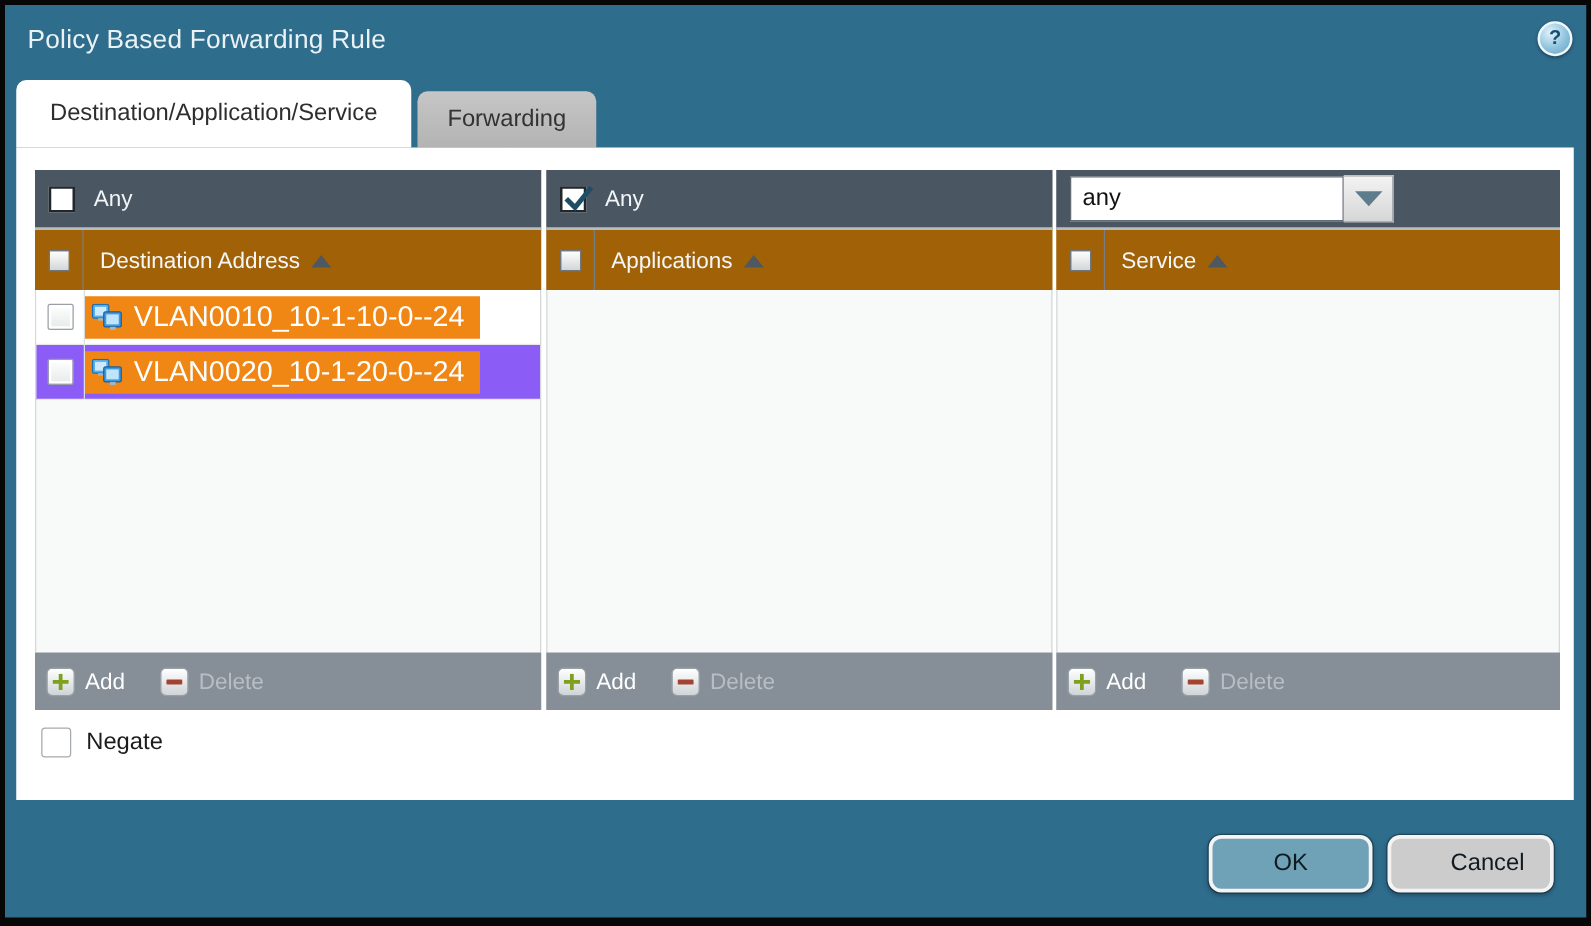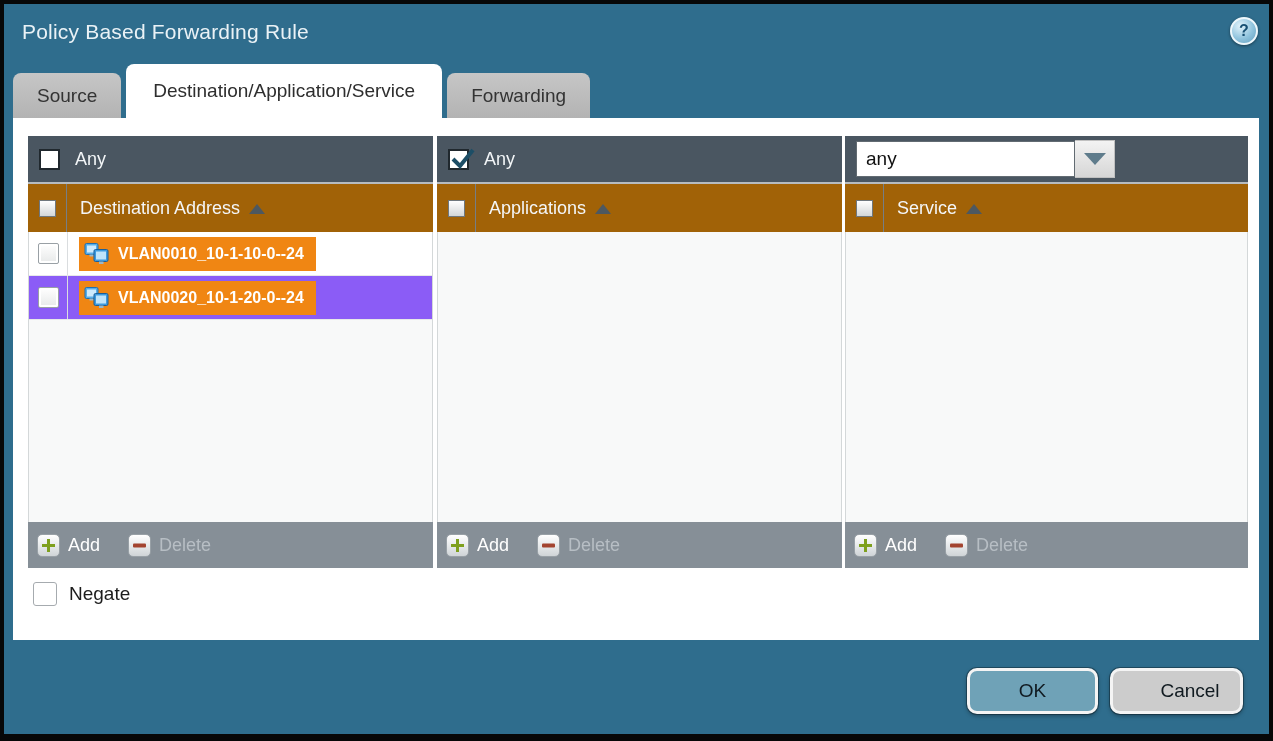--- a/index.html
+++ b/index.html
@@ -97,24 +97,24 @@
     background: #ffffff; border-bottom: 1px solid #e7e9e9;
     cursor: pointer;
   }
   .row:nth-child(2) { background: #8b5cf6; }
   .row-cbcell {
     width: 39px; height: 100%; flex: 0 0 auto;
     display: flex; align-items: center; justify-content: center;
     border-right: 1px solid #dadddf;
   }
   .badge {
-    margin-left: 11px; height: 34px;
+    margin-left: 0; height: 34px;
     display: inline-flex; align-items: center;
     background: #f08613; color: #ffffff;
-    padding: 0 12px 0 5px; font-size: 16px; white-space: nowrap; font-weight: bold;
+    padding: 0 12px 0 5px; font-size: 23px; white-space: nowrap;
   }
   .badge svg { margin-right: 8px; }
 
   .col-footer {
     height: 46px; background: #868f97; flex: 0 0 auto;
     display: flex; align-items: center; padding-left: 9px; gap: 28px;
   }
   .tool-btn { display: flex; align-items: center; gap: 8px; cursor: pointer; }
   .tool-icon {
     width: 23px; height: 23px; border-radius: 5px;
@@ -188,23 +188,20 @@
 </style>
 </head>
 <body>
 
 <div class="dlg-title">Policy Based Forwarding Rule</div>
 <div class="help-icon">
   <span>?</span>
 </div>
 
 <div class="tabs">
-  <div class="tab">
-      <span>Source</span>
-    </div>
   <div class="tab active">
       <span>Destination/Application/Service</span>
     </div>
   <div class="tab">
       <span>Forwarding</span>
     </div>
 </div>
 
 <div class="panel">
 

